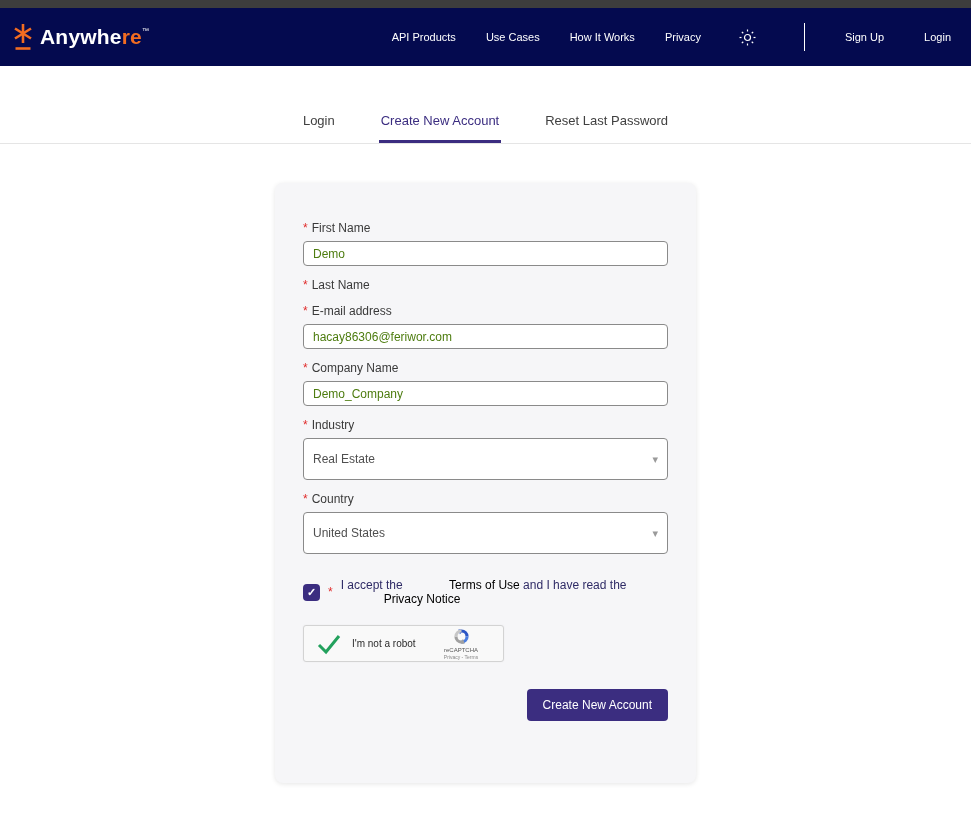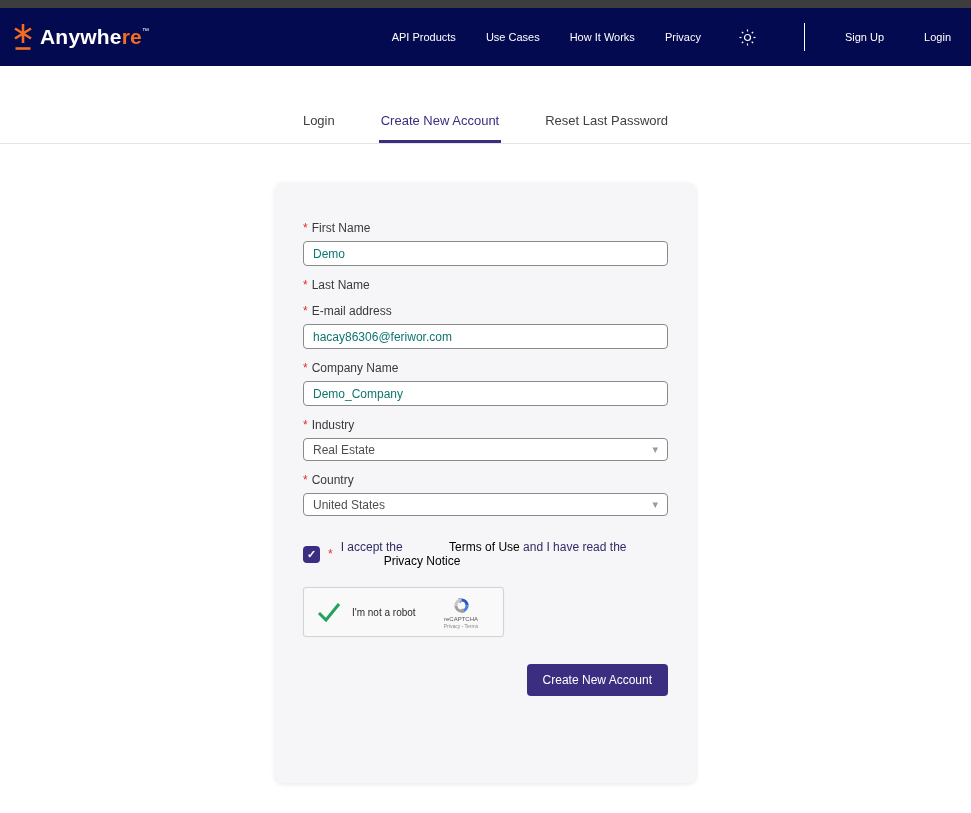--- a/index.html
+++ b/index.html
@@ -37,44 +37,44 @@
   .card {
     width: 421px; margin: 39px auto 0 auto; background: #f6f6f8;
     border-radius: 8px; box-shadow: 0 1px 5px rgba(0,0,0,0.10);
     padding: 38px 28px 29px 28px; min-height: 600px;
   }
   .field-group { margin-bottom: 12px; }
   .field-label { font-size: 12px; color: #3a3a3a; margin-bottom: 6px; display: block; }
   .req { color: #e02b2b; font-size: 12px; margin-right: 4px; }
   .text-input {
     width: 365px; height: 25px; background: #ffffff; border: 1px solid #8a8a8a;
-    border-radius: 4px; padding: 0 9px; font-size: 12px; color: #0f766e;
+    border-radius: 4px; padding: 0 9px; font-size: 12px; color: #4d7c0f;
     font-family: "Liberation Sans", sans-serif; outline: none; display: block;
   }
   .select-input {
-    width: 365px; height: 23px; background: #ffffff; border: 1px solid #8a8a8a;
+    width: 365px; height: 42px; background: #ffffff; border: 1px solid #8a8a8a;
     border-radius: 4px; padding: 0 9px; font-size: 12px; color: #4f4f4f;
     display: flex; align-items: center; justify-content: space-between; cursor: pointer;
   }
   .select-arrow { color: #9a9a9a; font-size: 11px; line-height: 1; }
 
   
   .terms-row { display: flex; align-items: center; margin-top: 24px; font-size: 12px; }
   .checkbox {
     width: 17px; height: 17px; background: #3b2d80; border-radius: 4px;
     display: flex; align-items: center; justify-content: center; cursor: pointer; flex: none;
   }
   .checkbox .check { color: #ffffff; font-size: 11px; font-weight: 700; line-height: 1; }
   .terms-row .req { margin: 0 8px 0 8px; }
   .terms-text { color: #2f2b66; }
   .terms-link { color: #000000; cursor: pointer; margin-left: 43px; }
 
   
   .recaptcha {
-    width: 201px; height: 50px; background: #f9f9f9; border: 1px solid #d3d3d3;
+    width: 201px; height: 37px; background: #f9f9f9; border: 1px solid #d3d3d3;
     border-radius: 3px; margin-top: 19px; display: flex; align-items: center;
     padding: 0 20px 0 12px; box-shadow: 0 0 2px rgba(0,0,0,0.05);
   }
   .recaptcha-check { width: 26px; height: 26px; flex: none; }
   .recaptcha-label { font-size: 10px; color: #2b2b2b; margin-left: 10px; flex: 1; }
   .recaptcha-brand { display: flex; flex-direction: column; align-items: center; width: 44px; flex: none; }
   .recaptcha-logo { width: 19px; height: 19px; }
   .recaptcha-brand-name { font-size: 6px; color: #555555; margin-top: 1px; }
   .recaptcha-links { font-size: 5px; color: #888888; margin-top: 1px; cursor: pointer; }
 

